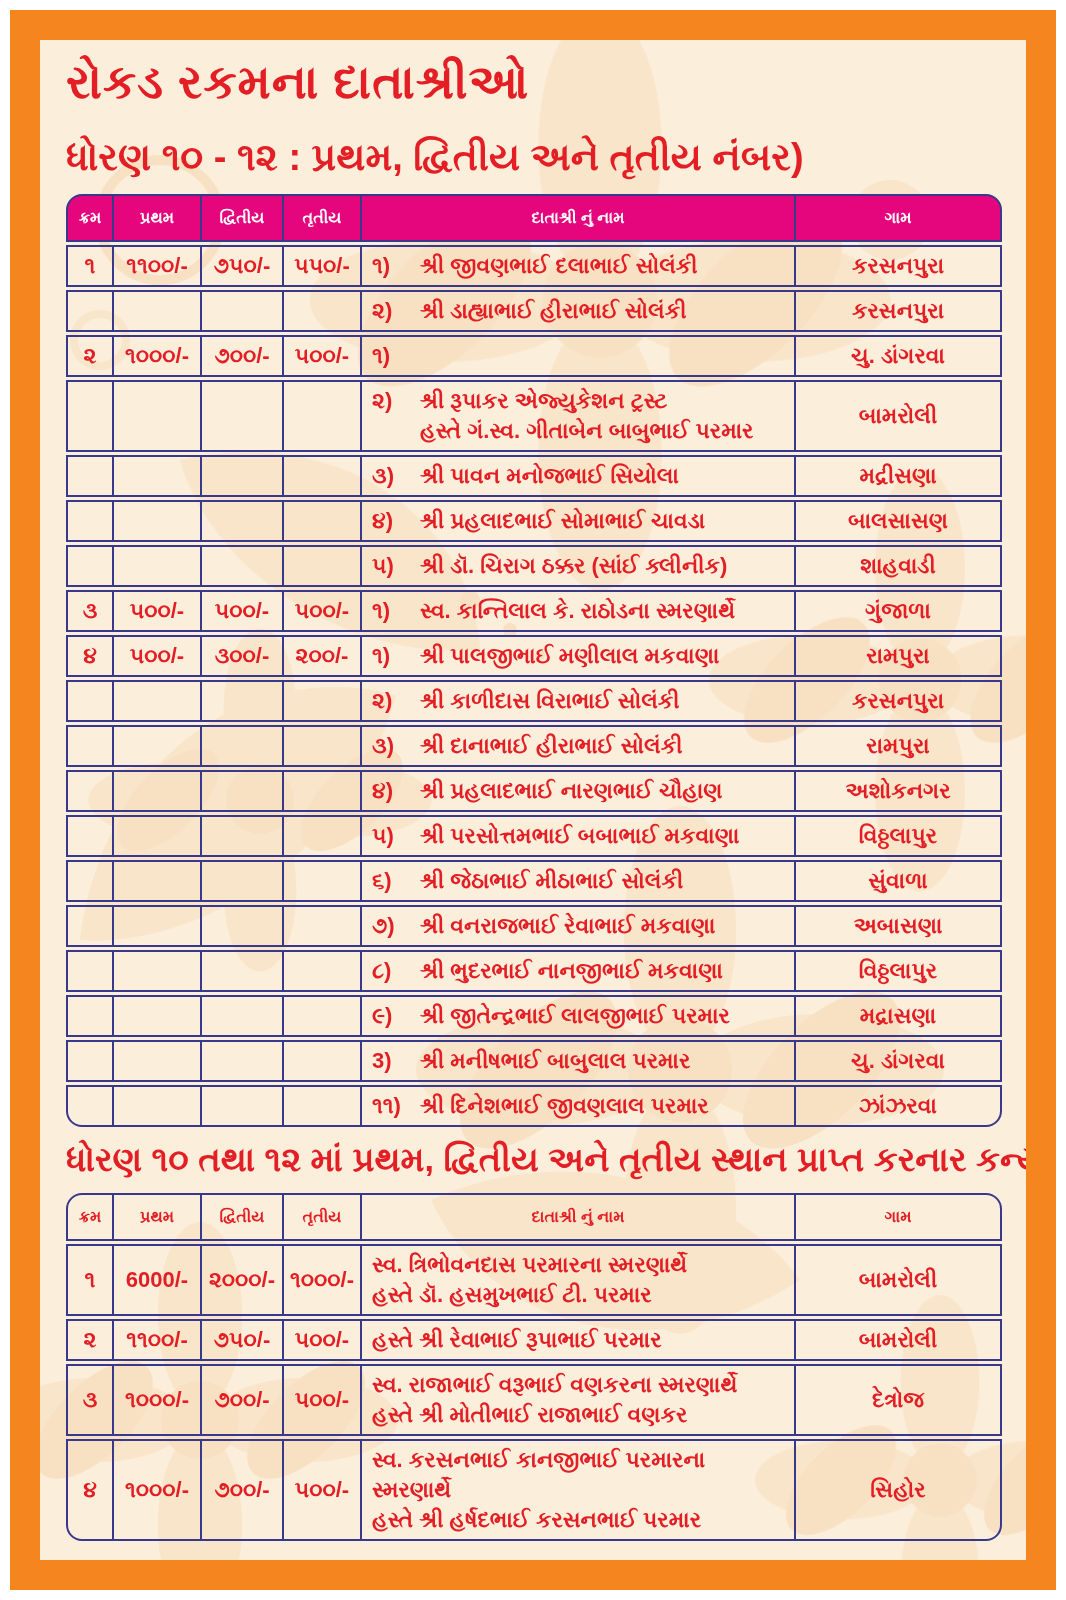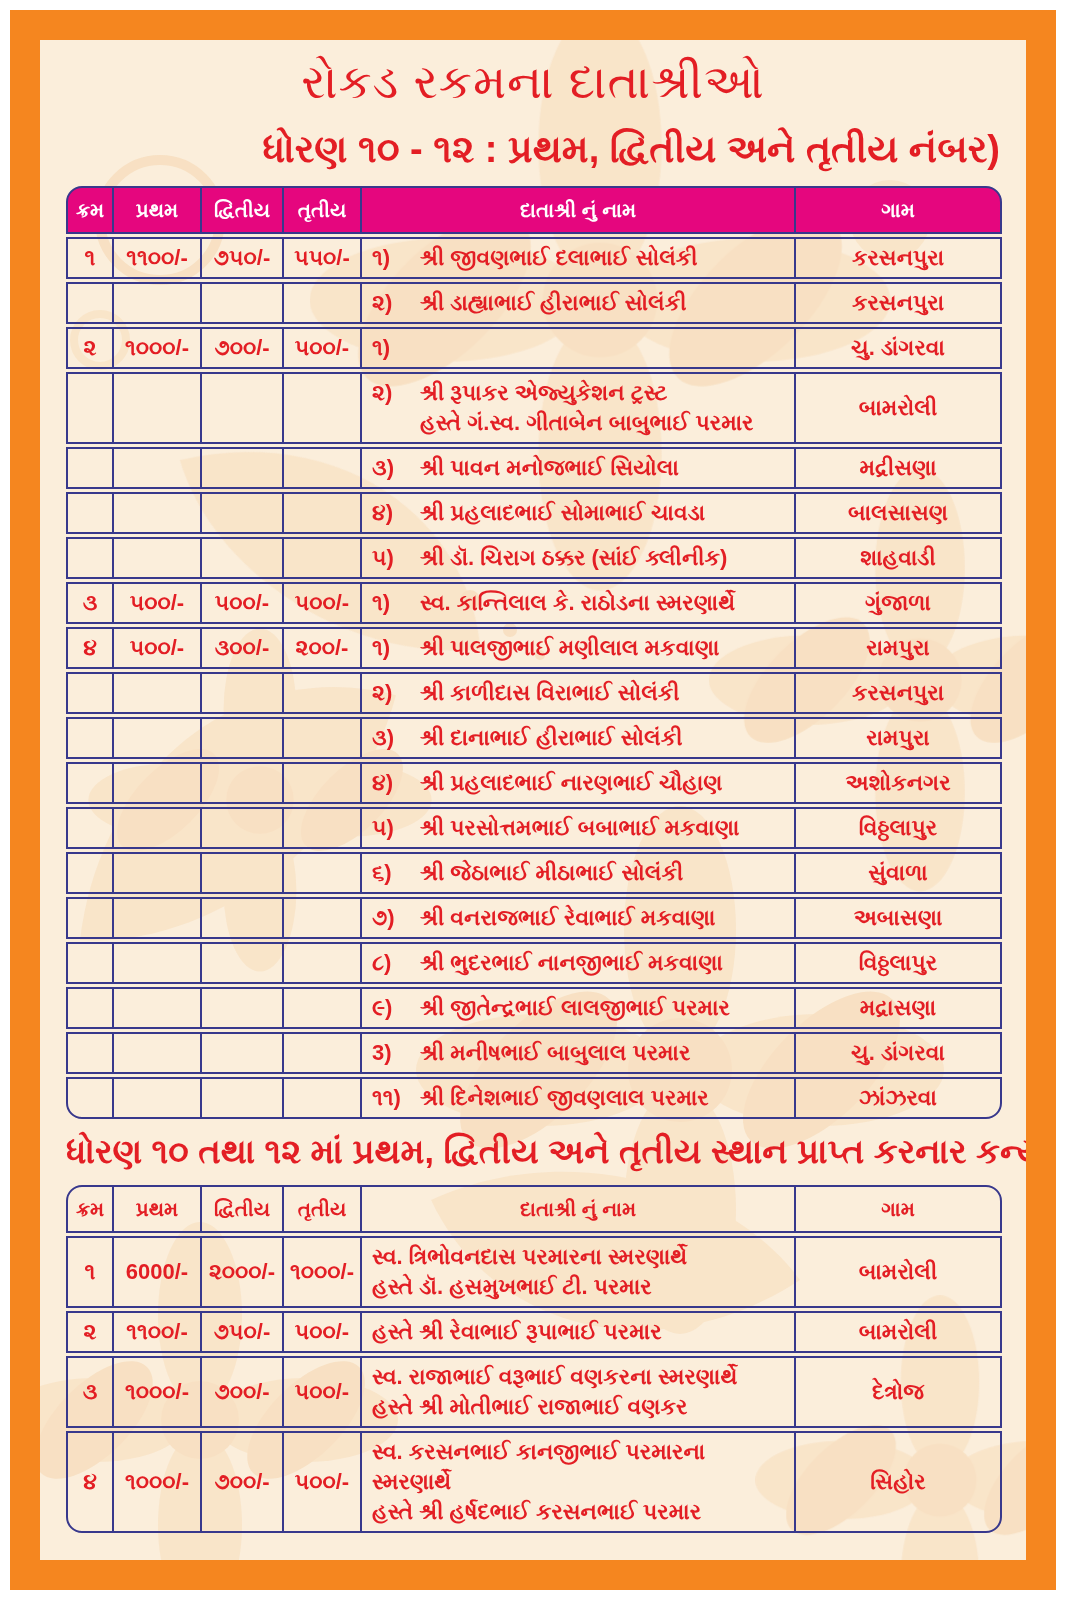--- a/index.html
+++ b/index.html
@@ -15,26 +15,26 @@
   }
   .frame{position:absolute; left:10px; top:10px; right:10px; bottom:10px; background:var(--orange);}
   .content{
     position:absolute; left:40px; top:40px; right:40px; bottom:40px;
     background:var(--cream); overflow:hidden;
   }
   .watermark{position:absolute; left:0; top:0; width:100%; height:100%; pointer-events:none;}
   .inner{position:relative; z-index:2; padding:0 26px;}
 
   .title{
-    text-align:center; color:var(--red); font-weight:normal;
+    color:var(--red); font-weight:bold;
     font-size:47px; line-height:56px; margin-top:14px; letter-spacing:1px;
   }
   .subtitle{
-    text-align:right; color:var(--red); font-weight:bold;
-    font-size:38px; line-height:50px; margin-top:14px;
+    text-align:left; color:var(--red); font-weight:bold;
+    font-size:38px; line-height:50px; margin-top:22px;
   }
   .section-heading{
     text-align:center; color:var(--red); font-weight:bold;
     font-size:34px; line-height:44px; margin-top:10px; white-space:nowrap;
   }
 
   .dtable{width:936px; margin:12px auto 0 auto;}
   .trow{
     display:grid;
     grid-template-columns:46px 88px 82px 78px 434px 1fr;
@@ -46,21 +46,21 @@
   .trow.thead.magenta{background:var(--magenta);}
   .trow.tlast{border-radius:0 0 16px 16px; overflow:hidden;}
 
   .cell{
     display:flex; align-items:center; justify-content:center;
     border-right:2px solid var(--navy);
     color:var(--red); font-weight:bold; font-size:22px; line-height:30px;
     padding:4px 4px; text-align:center; min-height:38px;
   }
   .cell:last-child{border-right:none;}
-  .thead .cell{font-size:20px; padding:7px 8px;}
+  .thead .cell{font-size:16px; padding:7px 8px;}
   .thead.magenta .cell{color:var(--white);}
   .thead:not(.magenta) .cell{color:var(--red);}
 
   .cell.namecell{
     flex-direction:column; align-items:flex-start; justify-content:center;
     text-align:left; padding-left:10px; padding-right:6px;
   }
   .nline{display:flex; align-items:baseline;}
   .nnum{display:inline-block; min-width:48px; flex:none;}
   .nline2{padding-left:48px;}

